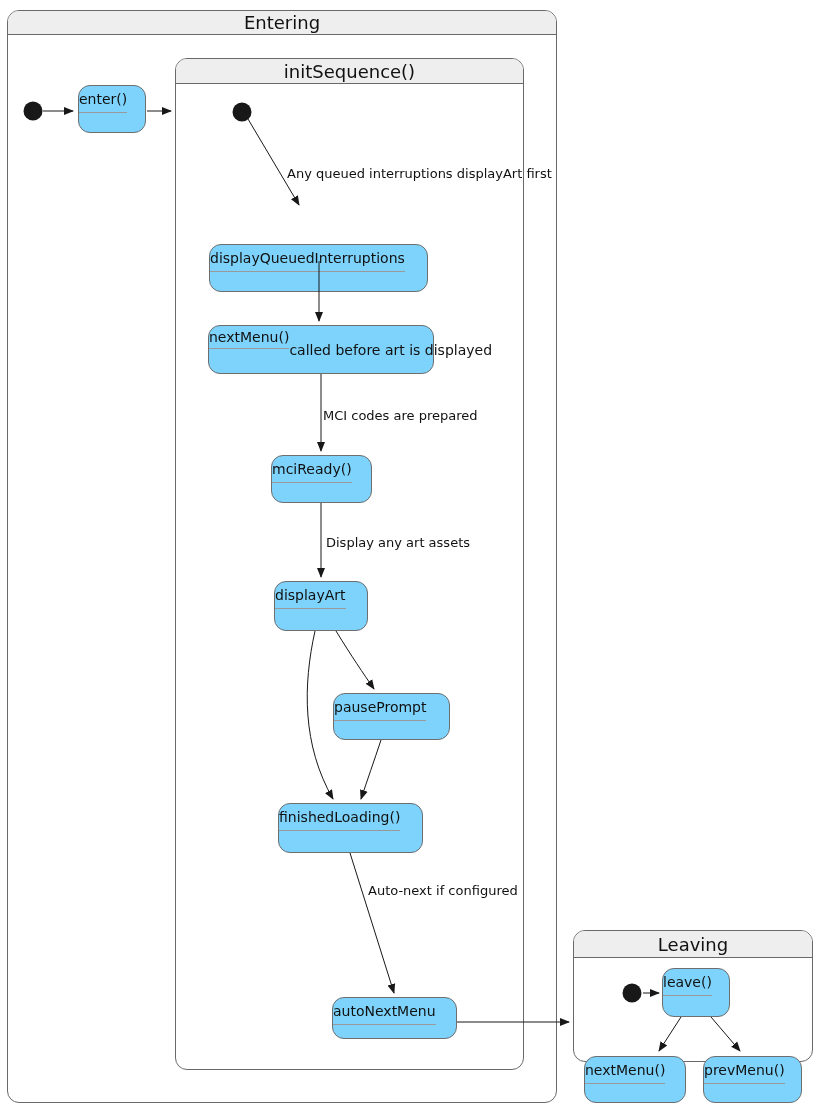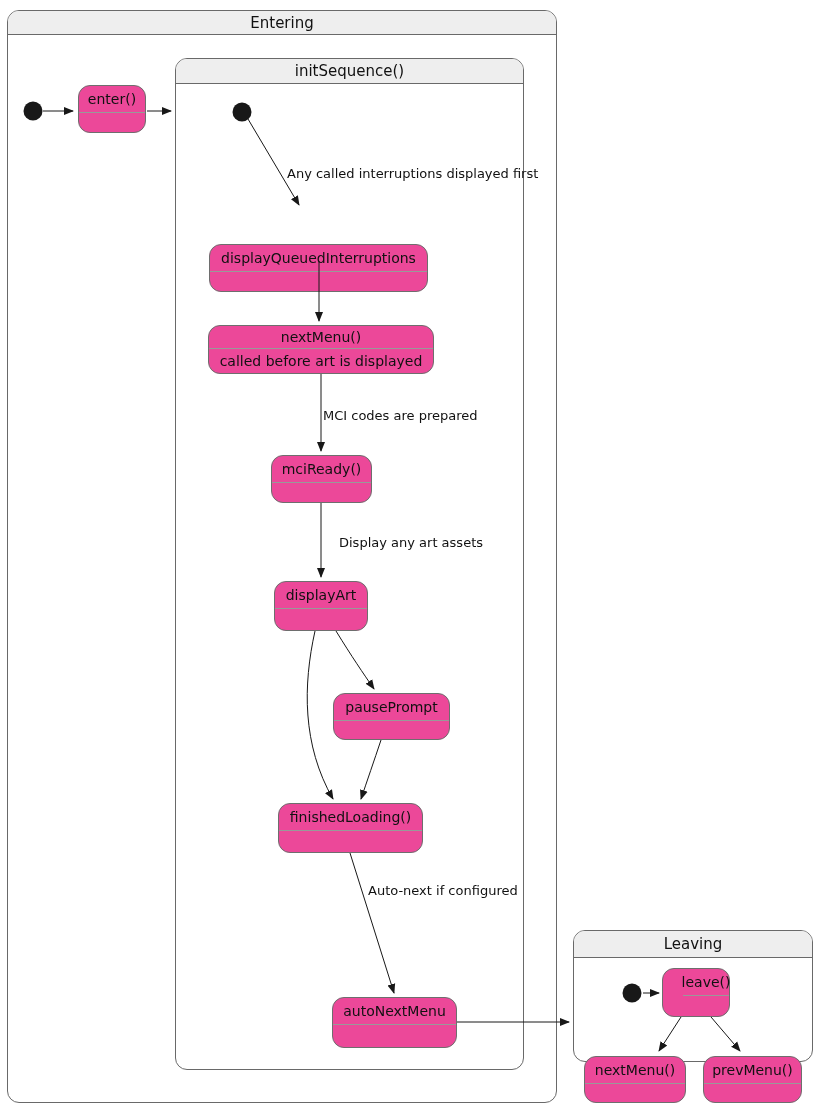--- a/index.html
+++ b/index.html
@@ -19,30 +19,29 @@
     background: #ffffff;
     box-sizing: border-box;
   }
   .frame-title {
     background: #eeeeee;
     border-bottom: 1px solid #696969;
     border-radius: 11px 11px 0 0;
     display: flex;
     align-items: center;
     justify-content: center;
-    font-size: 15px;
+    font-size: 18px;
   }
   .state {
     position: absolute;
     border: 1px solid #6e6e6e;
     border-radius: 12px;
-    background: #ec4899;
+    background: #7dd3fc;
     box-sizing: border-box;
     display: flex;
-    flex-direction: column;
   }
   .state-title {
     height: 26px;
     border-bottom: 1px solid #999999;
     display: flex;
     align-items: center;
     justify-content: center;
     font-size: 14px;
     white-space: nowrap;
   }
@@ -110,26 +109,26 @@
   <div class="state" style="left:333px; top:693px; width:117px; height:47px;">
     <div class="state-title">pausePrompt</div>
     <div class="state-body"></div>
   </div>
 
   <div class="state" style="left:278px; top:803px; width:145px; height:50px;">
     <div class="state-title">finishedLoading()</div>
     <div class="state-body"></div>
   </div>
 
-  <div class="state" style="left:332px; top:997px; width:125px; height:51px;">
+  <div class="state" style="left:332px; top:997px; width:125px; height:42px;">
     <div class="state-title">autoNextMenu</div>
     <div class="state-body"></div>
   </div>
 
-  <div class="state" style="left:662px; top:968px; width:68px; height:49px;padding-left:20px;">
+  <div class="state" style="left:662px; top:968px; width:68px; height:49px;">
     <div class="state-title">leave()</div>
     <div class="state-body"></div>
   </div>
 
   <div class="state" style="left:703px; top:1056px; width:99px; height:47px;">
     <div class="state-title">prevMenu()</div>
     <div class="state-body"></div>
   </div>
 
   <div class="state" style="left:584px; top:1056px; width:102px; height:47px;">
@@ -159,18 +158,18 @@
       <path d="M681,1017 L659,1051" marker-end="url(#ah)"></path>
       <path d="M711,1017 L740,1051" marker-end="url(#ah)"></path>
     </g>
     <g fill="#181818" stroke="none">
       <circle cx="33" cy="111" r="9.5"></circle>
       <circle cx="242" cy="112" r="9.5"></circle>
       <circle cx="632" cy="993" r="9.5"></circle>
     </g>
   </svg>
 
-  <div class="edge-label" style="left:287px; top:166px;">Any called interruptions displayed first</div>
+  <div class="edge-label" style="left:287px; top:166px;">Any queued interruptions displayArt first</div>
   <div class="edge-label" style="left:323px; top:408px;">MCI codes are prepared</div>
-  <div class="edge-label" style="left:339px; top:535px;">Display any art assets</div>
+  <div class="edge-label" style="left:326px; top:535px;">Display any art assets</div>
   <div class="edge-label" style="left:368px; top:883px;">Auto-next if configured</div>
 
 </div>
 
 </body></html>

